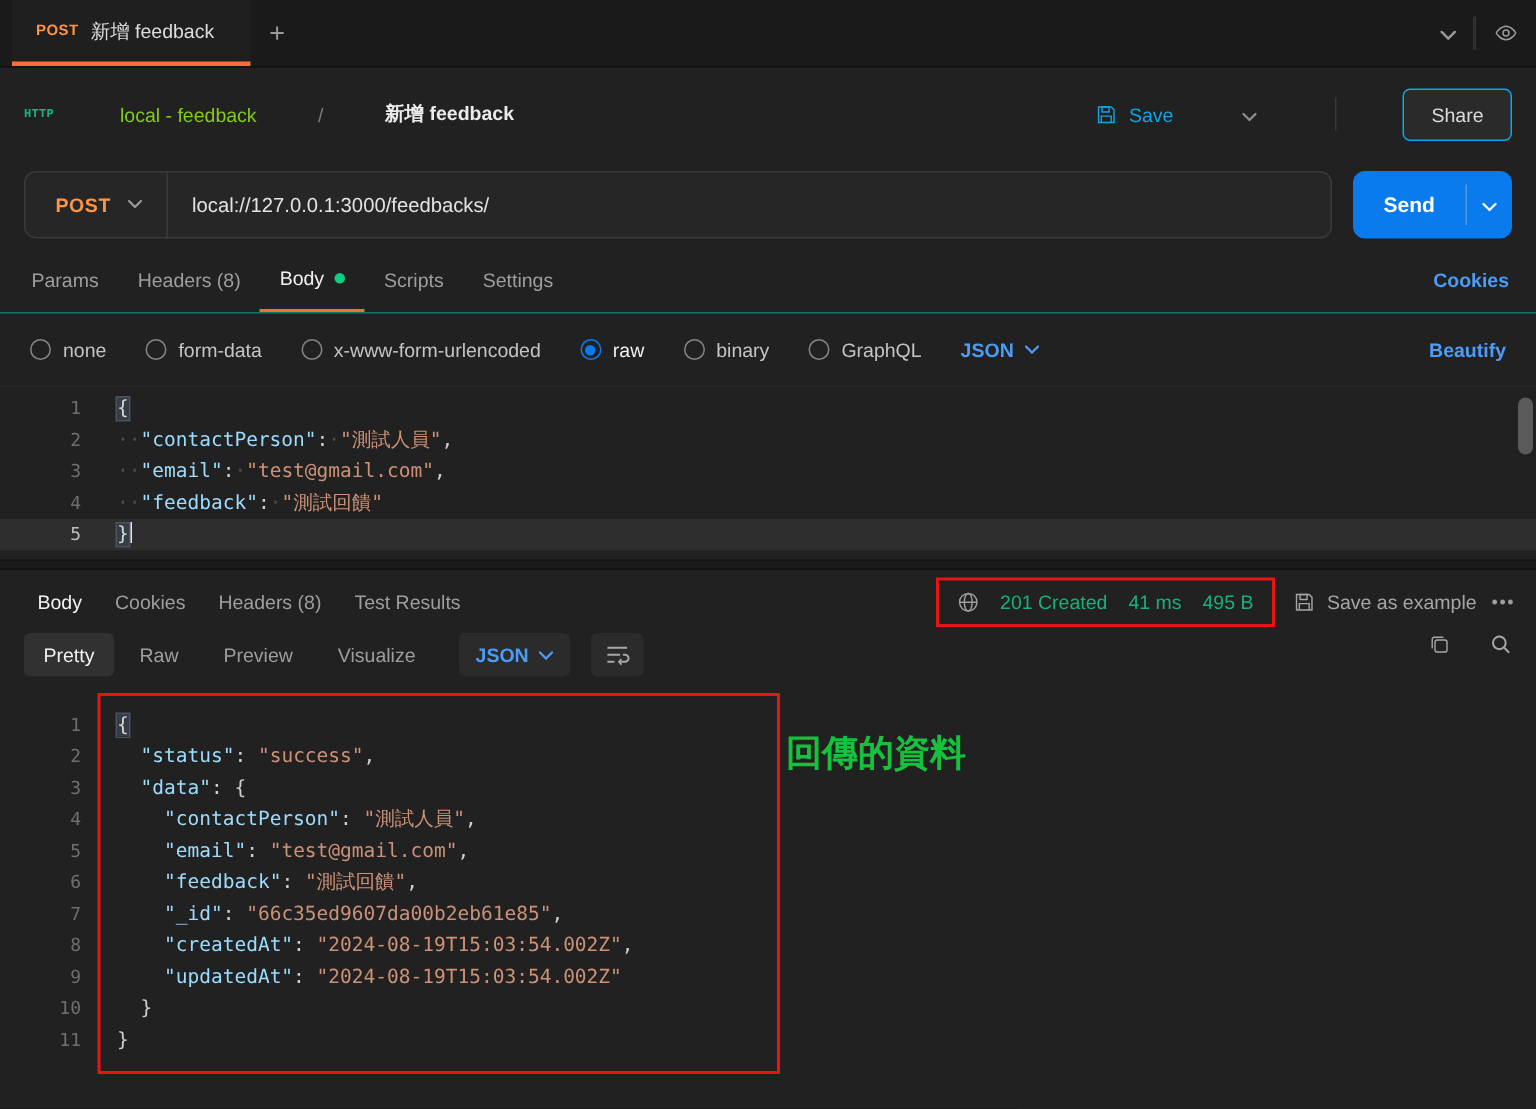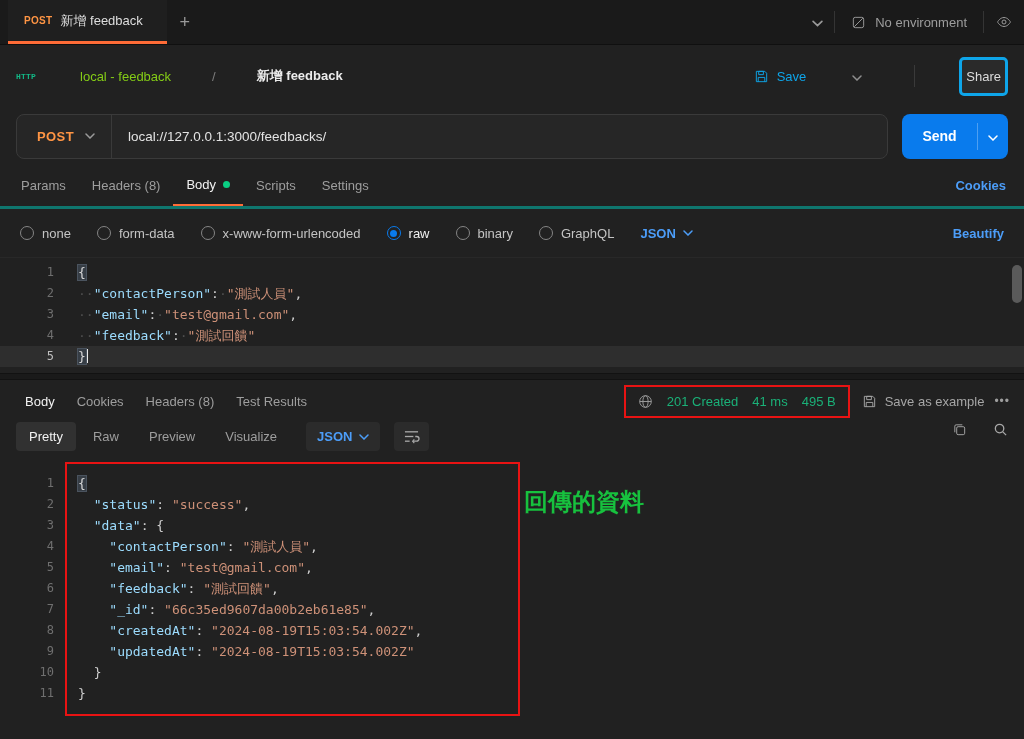--- a/index.html
+++ b/index.html
@@ -27,40 +27,40 @@
   .http-icon { font-size: 8px; font-weight: 800; color: #12b886; letter-spacing: .2px; margin-right: 12px;
                font-family: "Liberation Mono", monospace; }
   .crumb { color: #84cc16; cursor: pointer; }
   .crumb-sep { margin: 0 9px; color: #7d7d7d; }
   .crumb-current { color: #ececec; font-weight: 600; cursor: pointer; }
   .save-btn { margin-left: auto; display: flex; align-items: center; gap: 8px; color: #0ea5e9;
               cursor: pointer; padding: 6px 6px; }
   .save-chev { color: #8f8f8f; padding: 6px 8px; cursor: pointer; display: flex; }
   .hdr-div { width: 1px; height: 22px; background: #3a3a3a; margin: 0 12px; }
   .share-btn { display: flex; align-items: center; gap: 8px; color: #dcdcdc; background: #2a2a2a;
-               border: 3px solid #0ea5e9; border-radius: 5px; padding: 9px 4px; cursor: pointer; }
+               border: 1px solid #0ea5e9; border-radius: 5px; padding: 9px 18px; cursor: pointer; }
 
   
   .url-row { height: 58px; flex: none; display: flex; align-items: center; padding: 0 16px; gap: 14px; }
   .url-box { flex: 1; height: 45px; display: flex; align-items: center; background: #262626;
              border: 1px solid #3a3a3a; border-radius: 8px; overflow: hidden; }
   .method-dd { display: flex; align-items: center; gap: 11px; padding: 0 16px 0 20px; height: 100%; cursor: pointer; }
   .method-label { color: var(--method-post, #ff9544); font-weight: 700; font-size: 13px; letter-spacing: .4px; }
   .url-div { width: 1px; align-self: stretch; background: #3a3a3a; }
   .url-text { padding: 0 16px; color: #e3e3e3; font-size: 13.5px; white-space: nowrap; cursor: text; flex: 1; }
   .send-btn { width: 106px; height: 45px; border-radius: 8px; background: var(--send-blue, #097bed);
               display: flex; align-items: stretch; overflow: hidden; flex: none; cursor: pointer; }
   .send-main { flex: 1; display: flex; align-items: center; justify-content: center; color: #fff;
                font-weight: 600; font-size: 14px; }
   .send-div { width: 1px; background: rgba(255,255,255,.28); margin: 9px 0; }
   .send-chev { width: 30px; display: flex; align-items: center; justify-content: center; color: #fff; }
 
   
   .tabs-row { height: 44px; flex: none; display: flex; align-items: stretch; padding: 0 8px;
-              border-bottom: 3px solid #0f766e; }
+              border-bottom: 1px solid #0f766e; }
   .rtab { display: flex; align-items: center; gap: 7px; padding: 0 13px; color: #9e9e9e; cursor: pointer; }
   .rtab.active { color: #f2f2f2; border-bottom: 2px solid var(--accent-orange, #ff6c37); }
   .body-dot { width: 7px; height: 7px; border-radius: 50%; background: var(--body-dot-green, #0acf83); }
   .cookies { margin-left: auto; display: flex; align-items: center; color: var(--link-blue, #4c9df8);
              font-weight: 600; cursor: pointer; padding: 0 10px; }
 
   
   .radio-row { height: 48px; flex: none; display: flex; align-items: center; padding: 0 20px; gap: 26px; }
   .radio-item { display: flex; align-items: center; gap: 8px; cursor: pointer; color: #c4c4c4; }
   .radio { width: 14px; height: 14px; border: 1.5px solid #858585; border-radius: 50%; flex: none; position: relative; }
@@ -140,29 +140,20 @@
     </div>
     <div class="spacer"></div>
     <div class="icon-btn tb-chev">
       <span>
         <svg width="11" height="7" viewBox="0 0 10 6">
             <path d="M1 1l4 4 4-4" fill="none" stroke="currentColor" stroke-width="1.5" stroke-linecap="round"></path>
           </svg>
       </span>
     </div>
     <div class="vdiv"></div>
-    <div class="env-select">
-      <span style="display:flex">
-        <svg width="15" height="15" viewBox="0 0 16 16">
-            <rect x="2.5" y="2.5" width="11" height="11" rx="2" fill="none" stroke="currentColor"></rect>
-            <path d="M3.5 12.5l9-9" stroke="currentColor"></path>
-          </svg>
-      </span>
-      <span>No environment</span>
-    </div>
     <div class="vdiv"></div>
     <div class="icon-btn eye">
       <span style="display:flex">
         <svg width="16" height="16" viewBox="0 0 16 16">
             <path d="M1.5 8s2.5-4.5 6.5-4.5S14.5 8 14.5 8 12 12.5 8 12.5 1.5 8 1.5 8z" fill="none" stroke="currentColor"></path>
             <circle cx="8" cy="8" r="2" fill="none" stroke="currentColor"></circle>
           </svg>
       </span>
     </div>
   </div>

